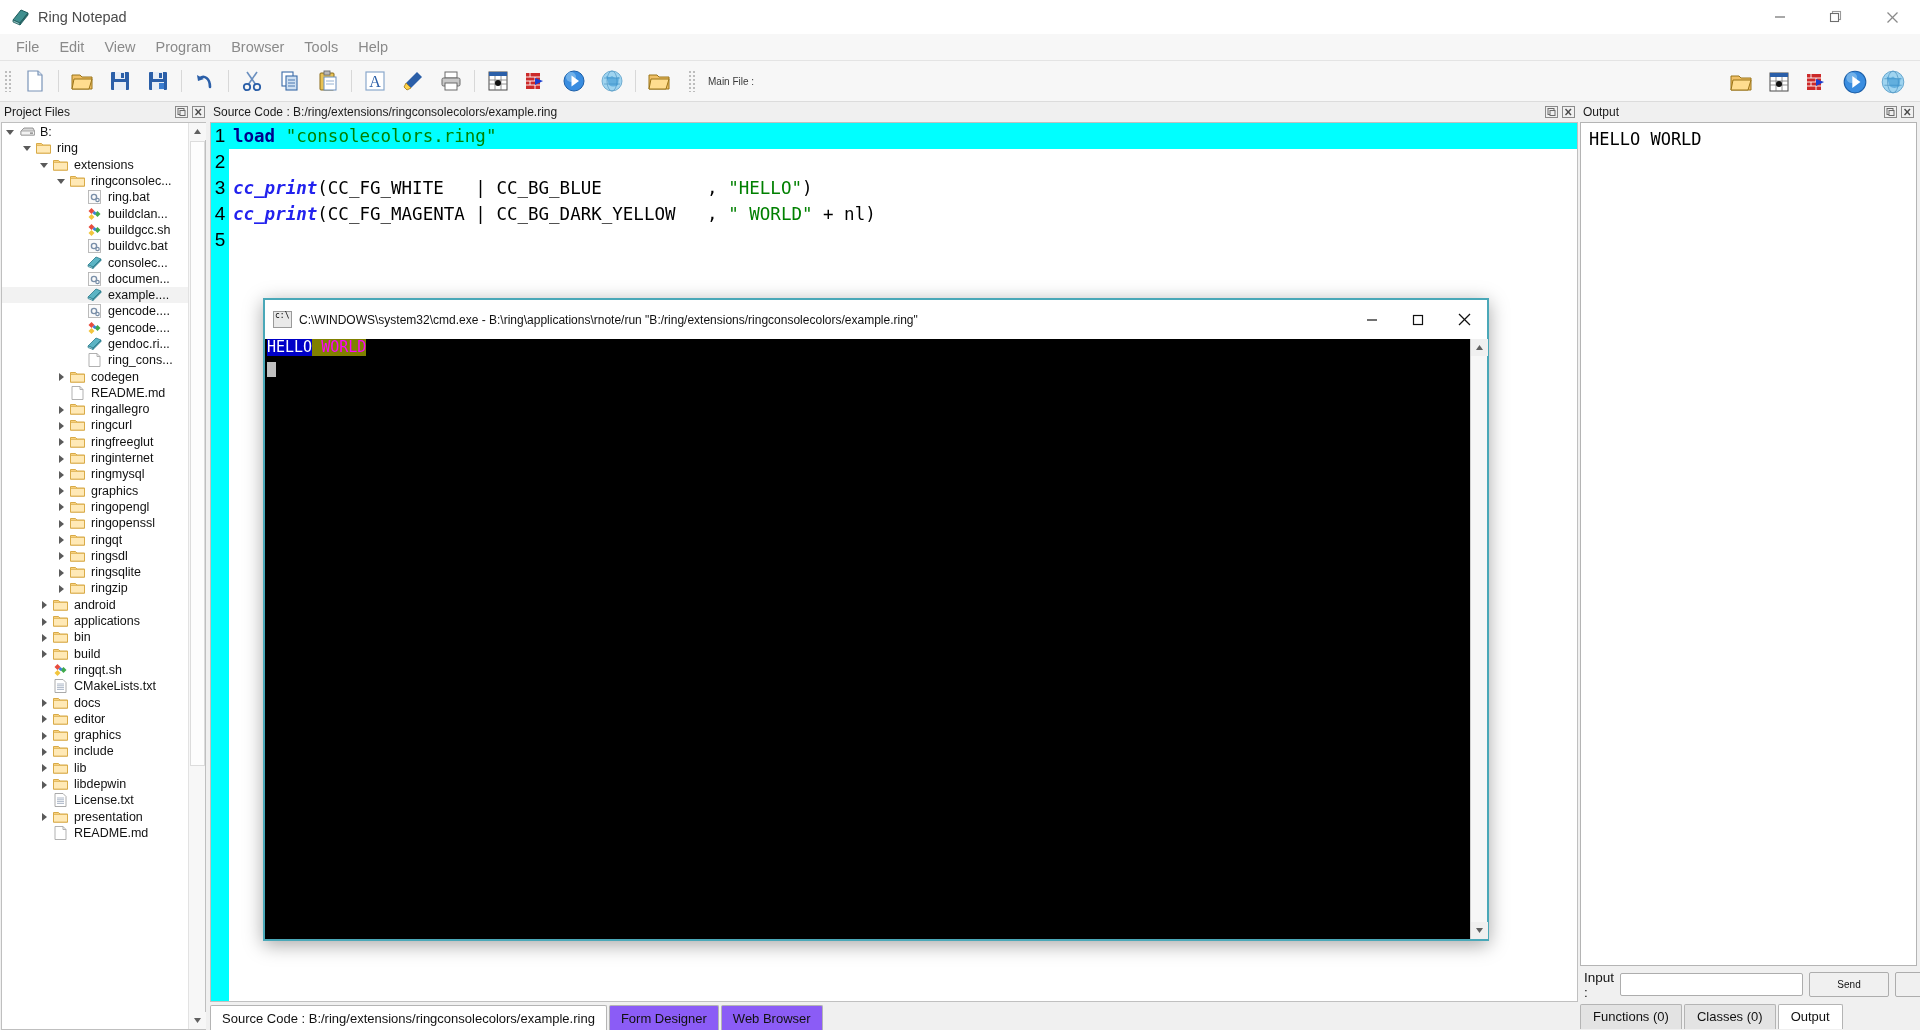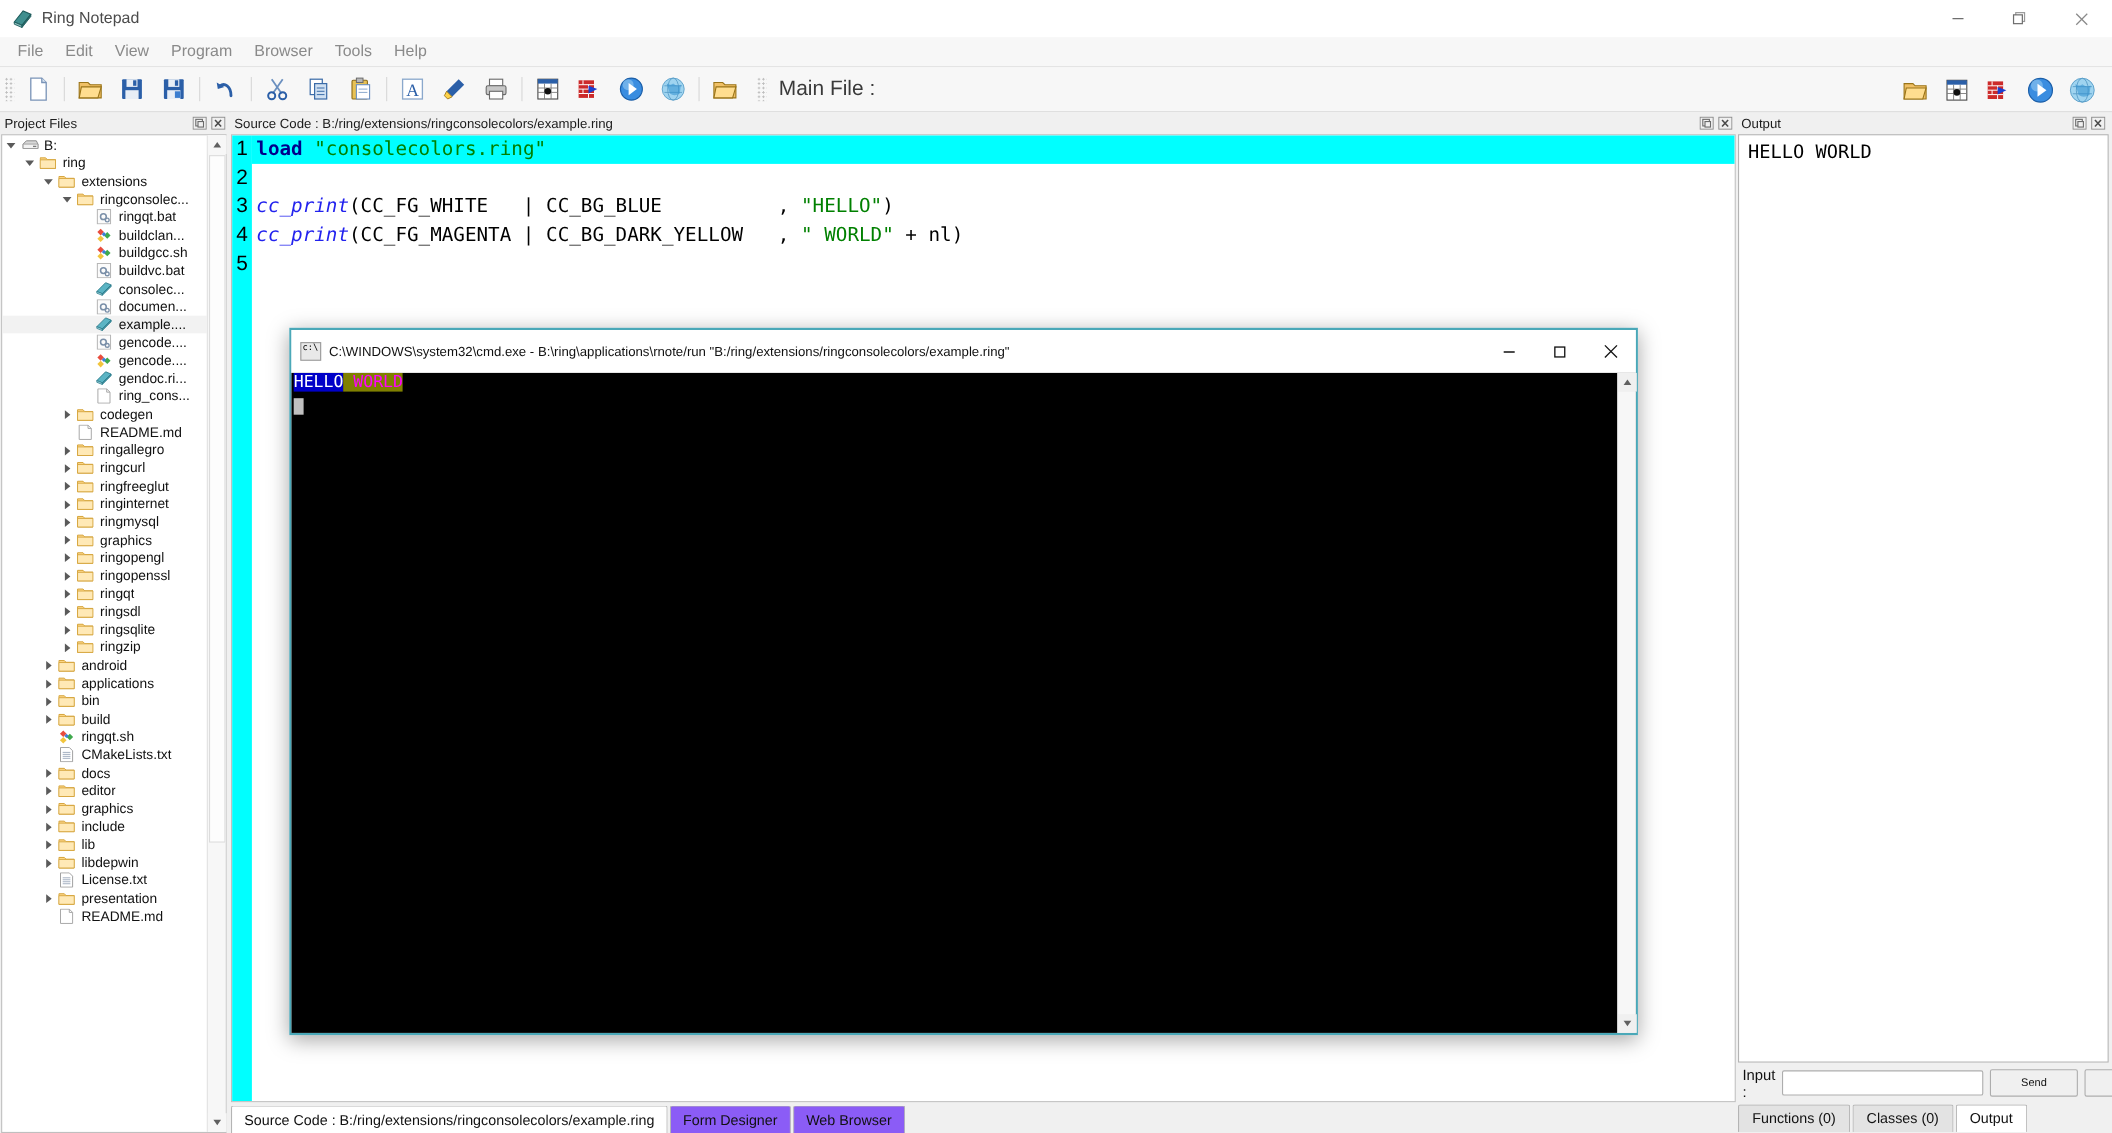--- a/index.html
+++ b/index.html
@@ -34,21 +34,21 @@
   .toolbar {
     height: 41px; flex: 0 0 41px; background: #f7f7f7; display: flex; align-items: center;
     border-bottom: 1px solid #dcdcdc; position: relative;
   }
   .tb-grip { width: 9px; height: 22px; margin: 0 3px 0 4px;
     background-image: radial-gradient(circle, #bdbdbd 1px, transparent 1px);
     background-size: 4px 4px; }
   .tb-sep { width: 1px; height: 22px; background: #d8d8d8; margin: 0 4px; }
   .tbbtn { width: 34px; height: 32px; display: flex; align-items: center; justify-content: center; margin: 0 2px; }
   .tbbtn svg { display: block; }
-  .mainfile { font-size: 19px; color: #3a3a3a; margin-left: 8px; white-space: nowrap; }
+  .mainfile { font-size: 10px; color: #3a3a3a; margin-left: 8px; white-space: nowrap; }
   .tb-right { position: absolute; right: 8px; top: 0; height: 41px; display: flex; align-items: center; }
 
   
   .body { flex: 1 1 auto; display: flex; min-height: 0; background: #f0f0f0; }
 
   .panel-header {
     height: 20px; display: flex; align-items: center; padding: 0 2px 0 3px;
     font-size: 12px; color: #1b1b1b; background: #f0f0f0;
   }
   .panel-header .ph-title { flex: 1 1 auto; white-space: nowrap; overflow: hidden; }
@@ -86,21 +86,21 @@
     display: flex; min-height: 0; overflow: hidden; position: relative;
   }
   .gutter { width: 18px; flex: 0 0 18px; background: #00ffff; }
   .gutter .gl { height: 26px; line-height: 26px; text-align: center; font-size: 19px;
     font-family: "Liberation Sans", sans-serif; color: #000; }
   .codelines { flex: 1 1 auto; position: relative; }
   .cl { height: 26px; line-height: 26px; font-family: "DejaVu Sans Mono", monospace; font-size: 17.5px; white-space: pre; padding-left: 4px; }
   .cl.hl { background: #00ffff; }
   .kw { color: #00008b; font-weight: bold; }
   .str { color: #008000; }
-  .fn { color: #2222ee; font-style: italic; }
+  .fn { color: #2222ee; font-style: italic; font-weight: bold; }
   .pl { color: #000000; }
 
   .ed-tabs { height: 28px; flex: 0 0 28px; display: flex; align-items: flex-end; padding-top: 2px; }
   .ed-tab {
     height: 25px; display: flex; align-items: center; padding: 0 11px; font-size: 13px; color: #111;
     background: #8b5cf6; border: 1px solid #b4b4b4; border-bottom: none; margin-right: 2px;
     border-radius: 2px 2px 0 0; white-space: nowrap;
   }
   .ed-tab.active { background: #ffffff; }
 
@@ -438,21 +438,21 @@
               <span class="tlabel">ringconsolec...</span>
             </div>
             <div class="trow">
               <span style="width: 68px; flex: 0 0 68px;"></span>
               <span class="tw"></span>
               <span class="ticon"><svg width="15" height="14" viewBox="0 0 15 14">
                   <rect x="1.5" y="0.5" width="12" height="13" fill="#fbfbfb" stroke="#b4b4b4" stroke-width="0.9"></rect>
                   <circle cx="7" cy="7" r="2.6" fill="none" stroke="#7a8fa8" stroke-width="1.4"></circle>
                   <circle cx="10.5" cy="10" r="1.7" fill="none" stroke="#7a8fa8" stroke-width="1.2"></circle>
                 </svg></span>
-              <span class="tlabel">ringqt.bat</span>
+              <span class="tlabel">ring.bat</span>
             </div>
             <div class="trow">
               <span style="width: 68px; flex: 0 0 68px;"></span>
               <span class="tw"></span>
               <span class="ticon"><svg width="15" height="14" viewBox="0 0 15 14">
                   <path d="M4.5 1 L7.5 4 L4.5 7 L1.5 4 Z" fill="#e84c3d"></path>
                   <path d="M10.5 4 L13.5 7 L10.5 10 L7.5 7 Z" fill="#3fa94c"></path>
                   <path d="M4.5 7 L7.5 10 L4.5 13 L1.5 10 Z" fill="#f2c53d"></path>
                   <path d="M7.5 4 L9.5 6 L7.5 8 L5.5 6 Z" fill="#3b7fd8"></path>
                 </svg></span>

